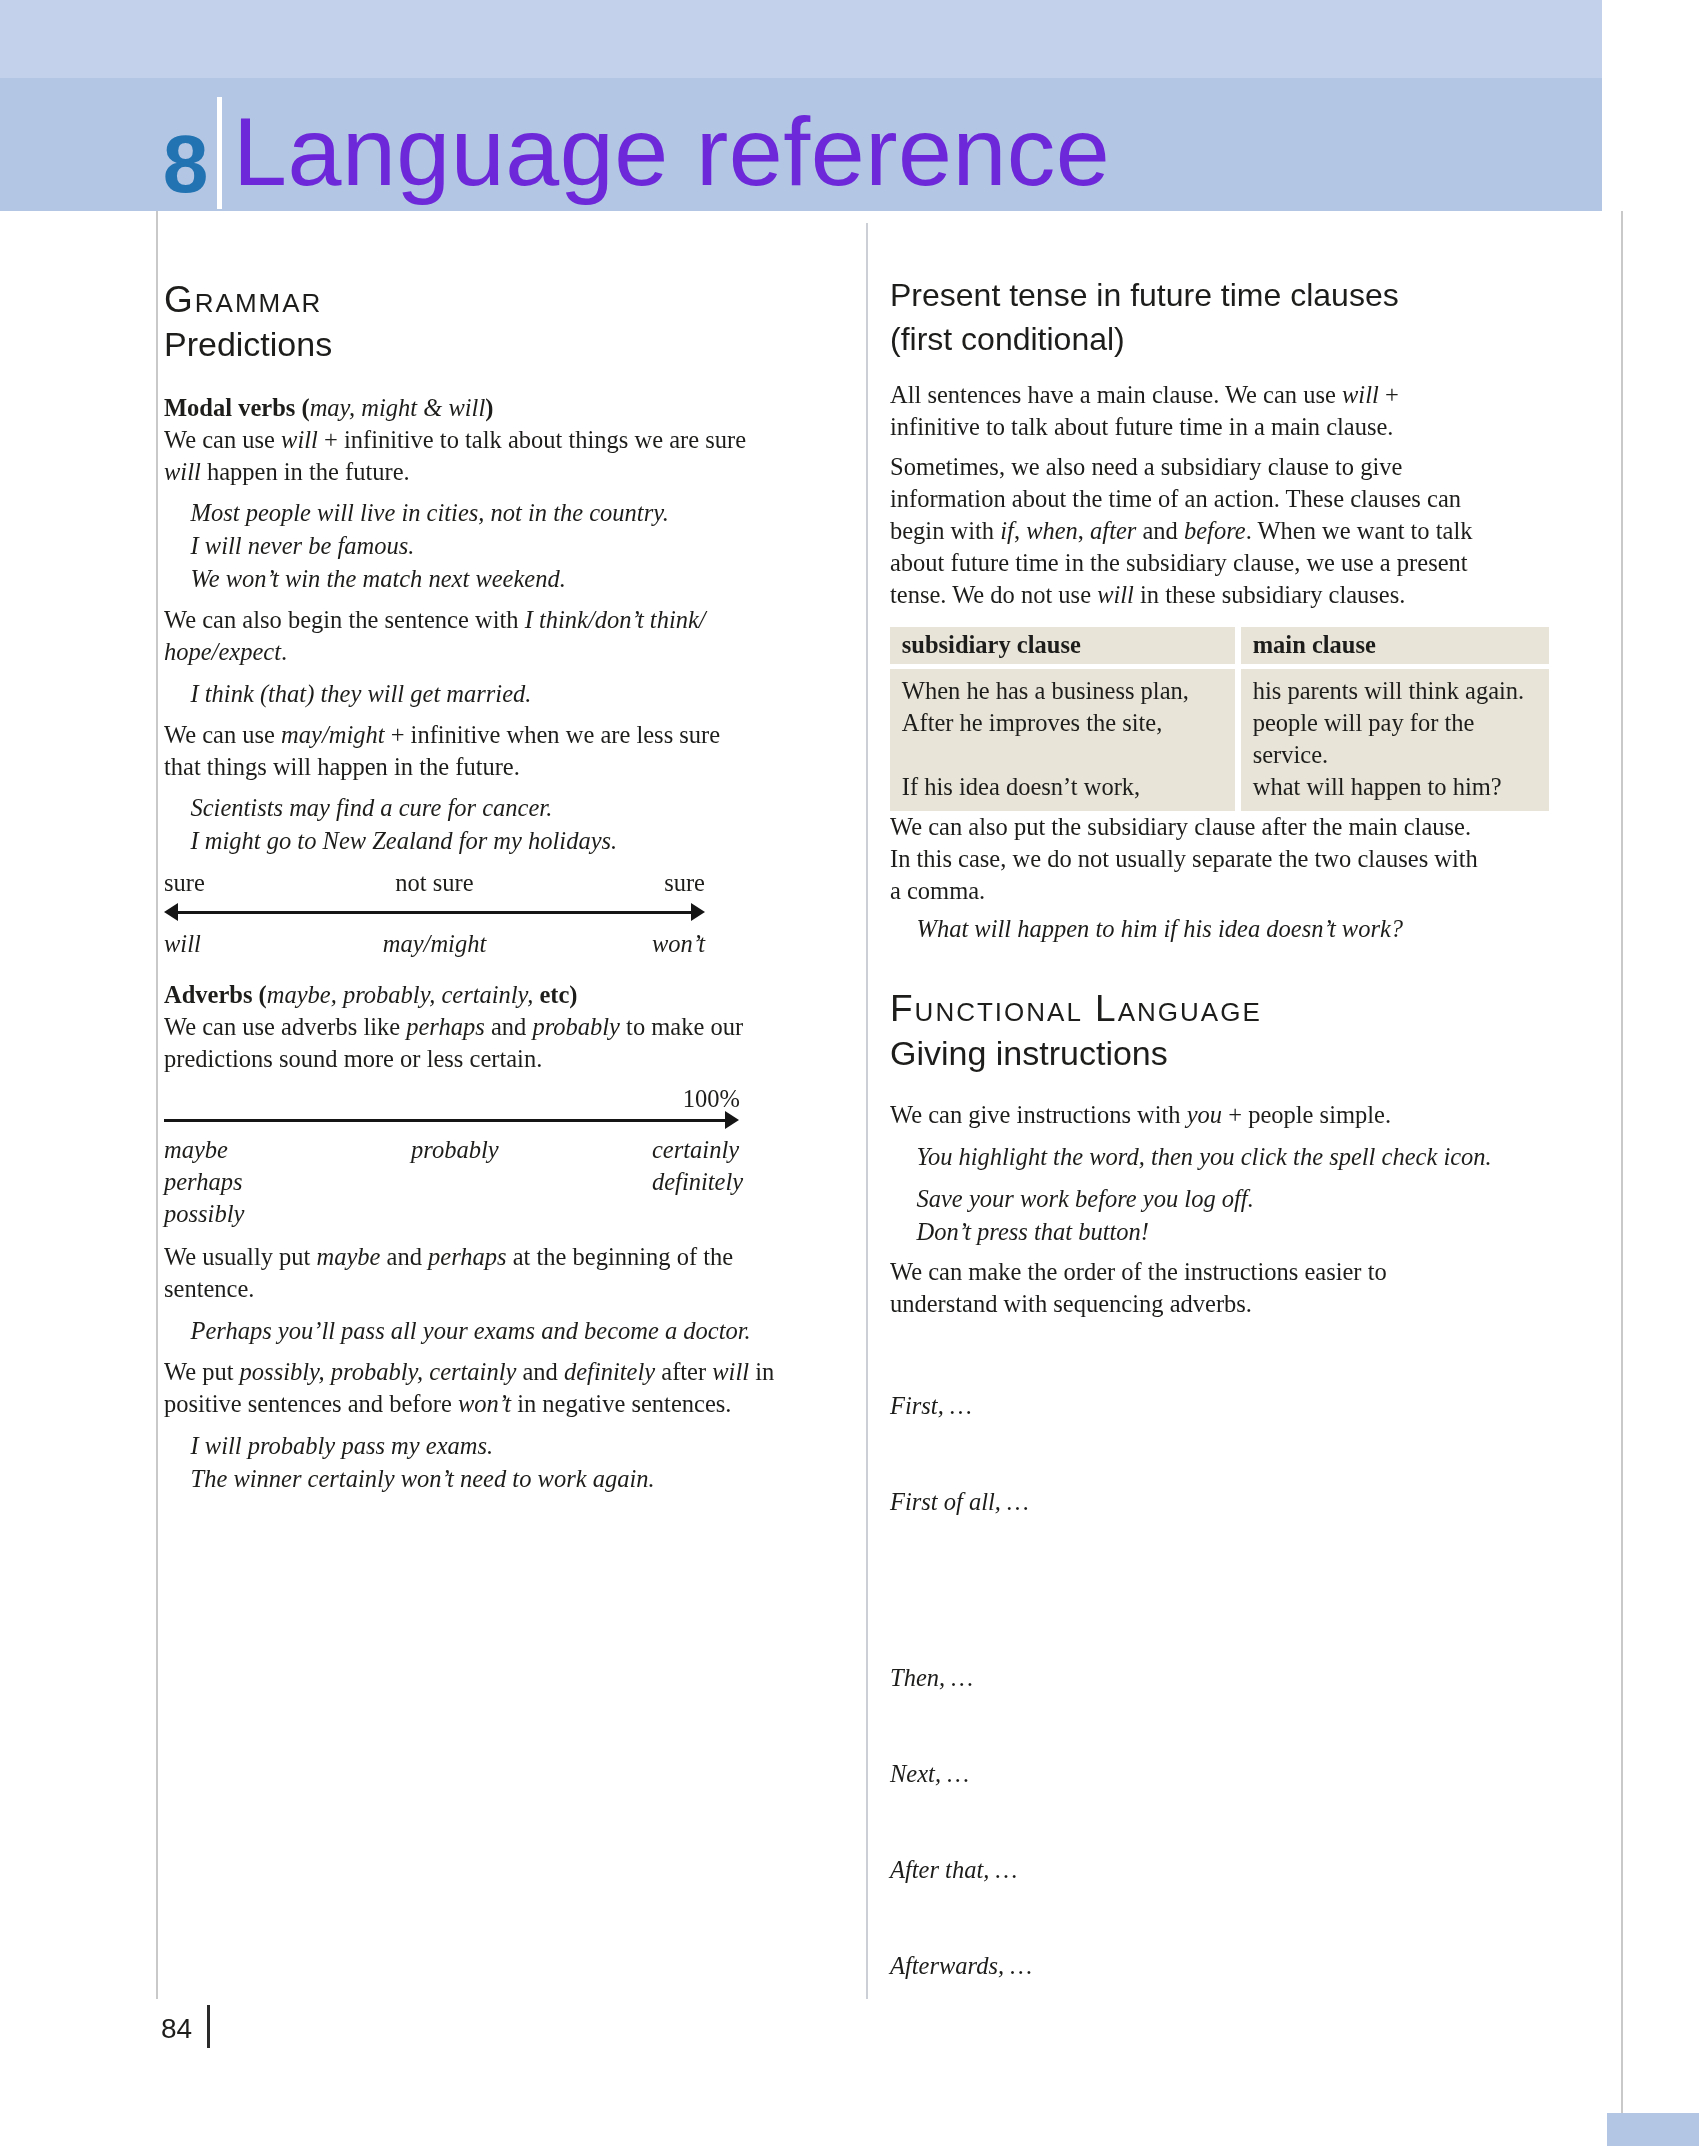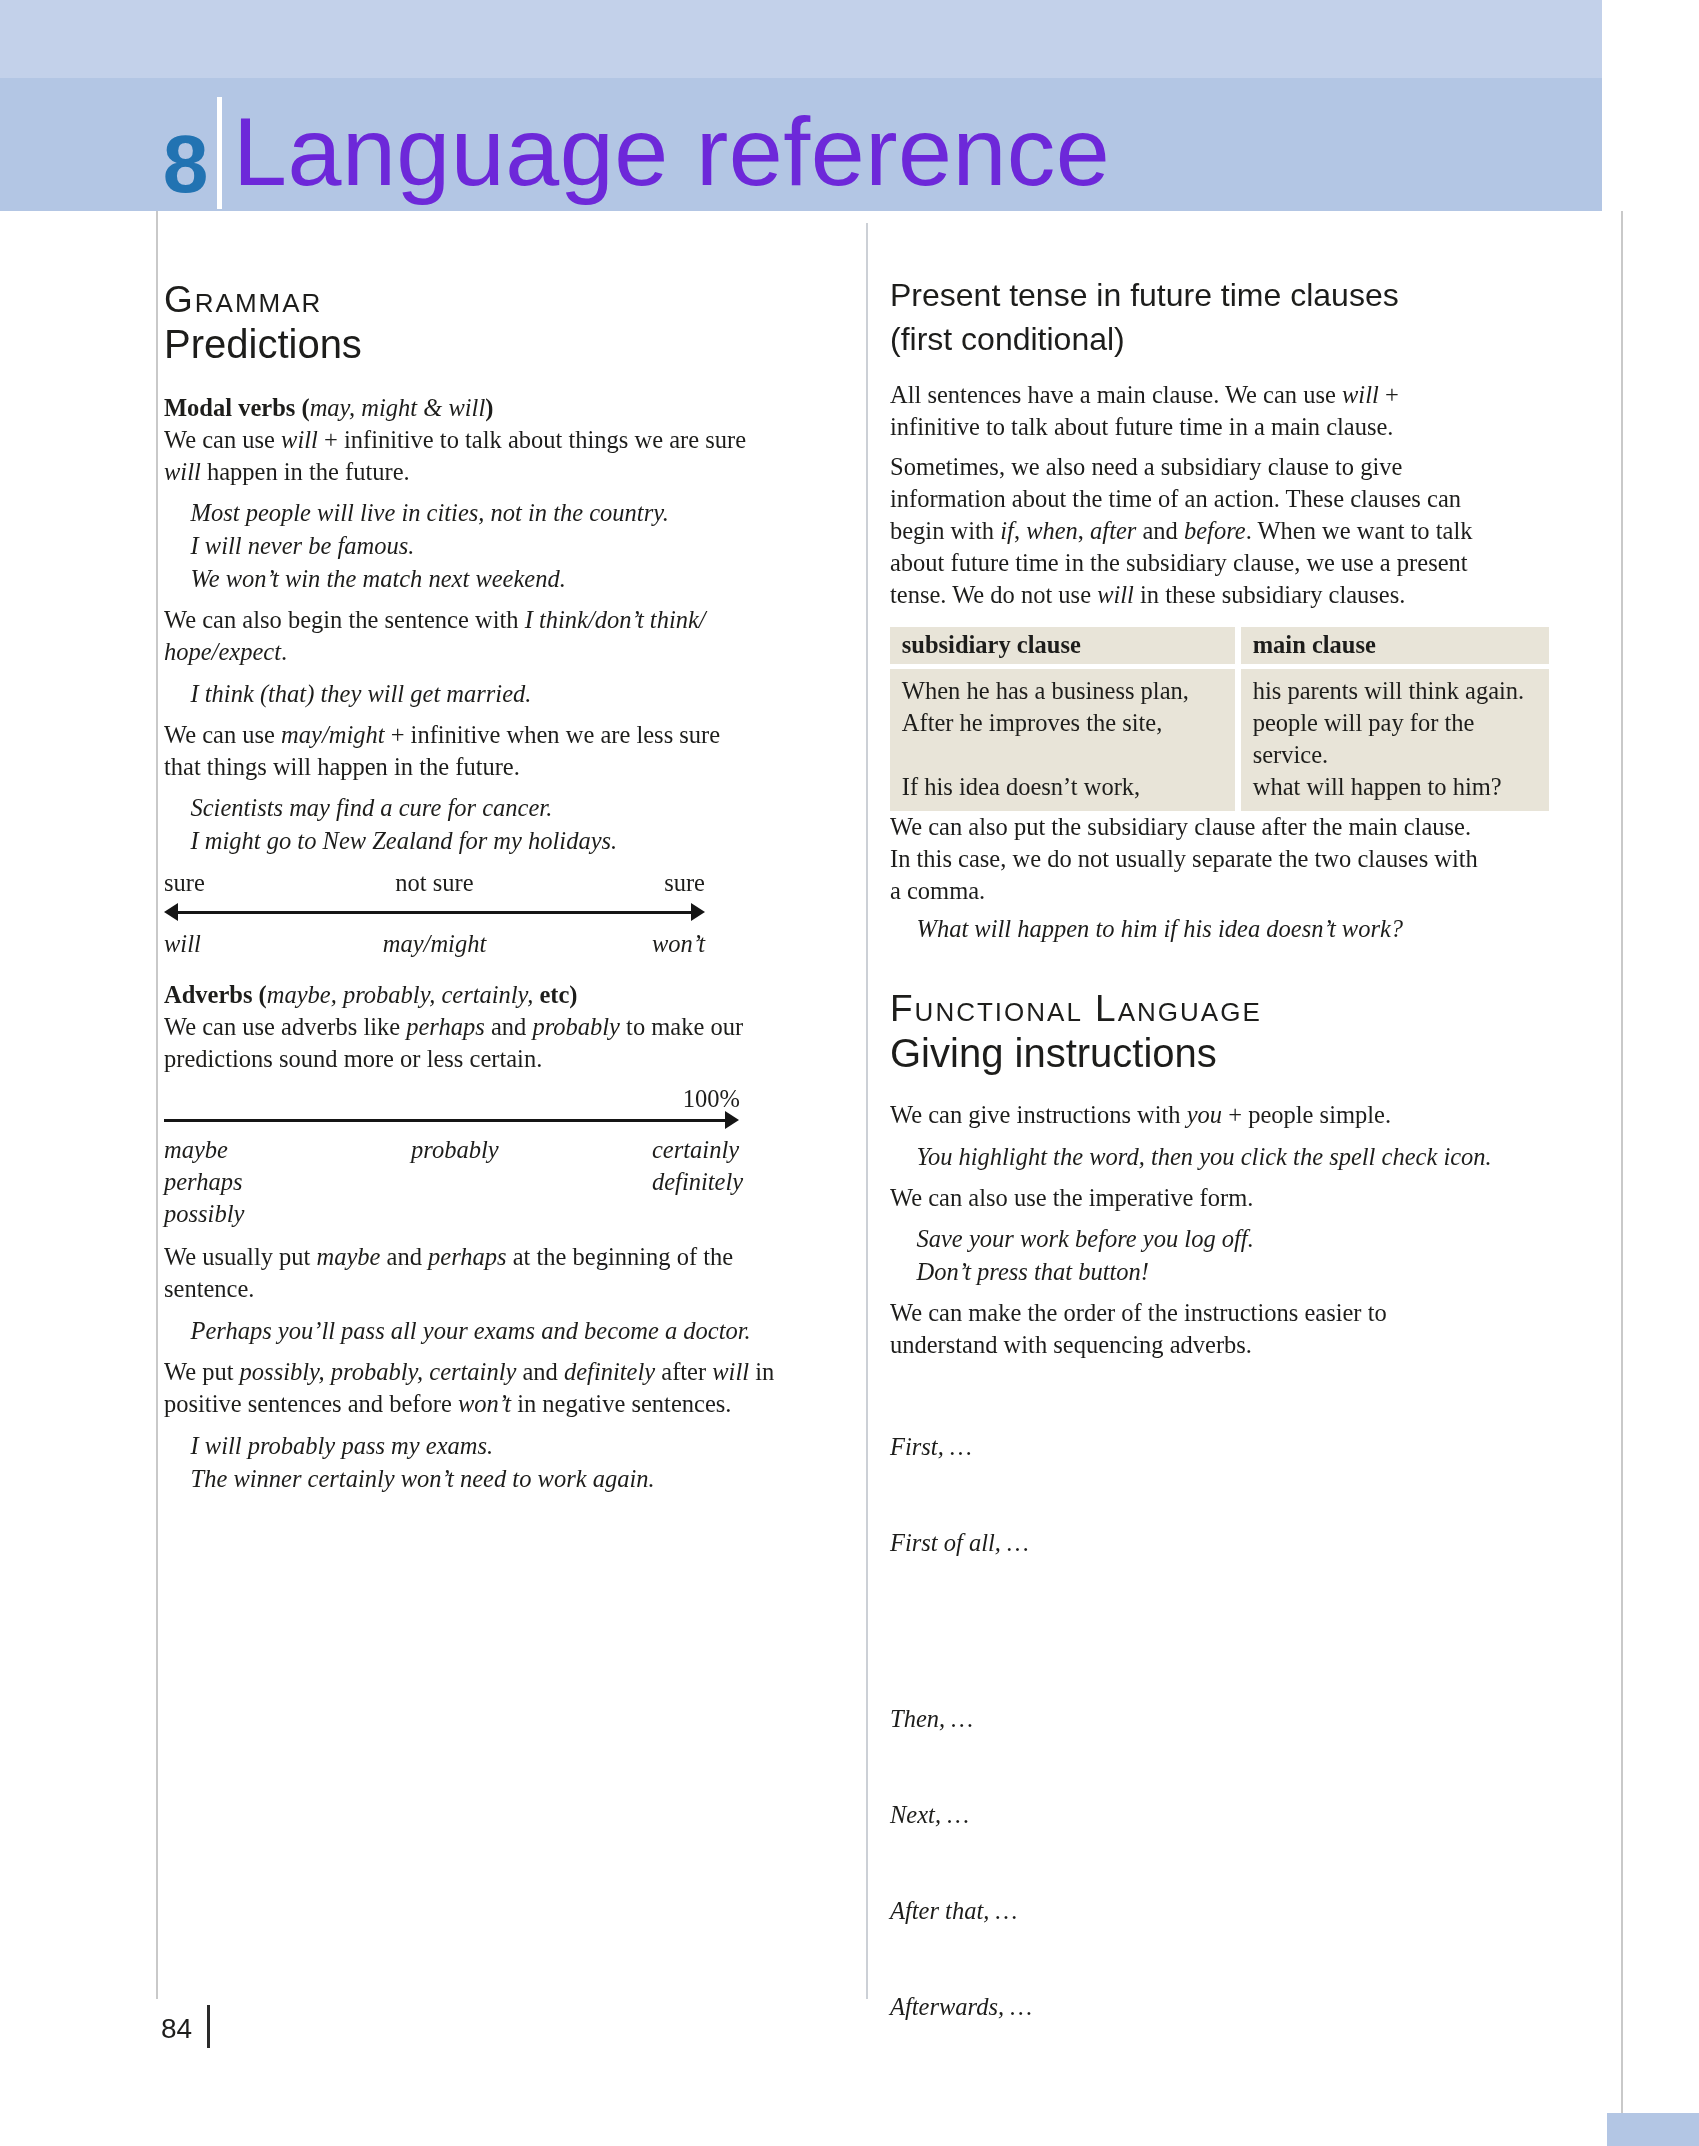--- a/index.html
+++ b/index.html
@@ -27,21 +27,21 @@
   .page-num{position:absolute;left:161px;top:2009px;font-family:"Liberation Sans",sans-serif;
     font-size:28px;line-height:39px;}
   .footer-bar{position:absolute;left:207px;top:2005px;width:2.9px;height:43px;background:#2a2a2a;}
   
   .col{position:absolute;top:271px;width:686px;}
   #col-left{left:164px;}
   #col-right{left:890px;}
   
   .sc-head{font-family:"Liberation Sans",sans-serif;font-variant:small-caps;font-weight:400;
     font-size:37px;line-height:41px;letter-spacing:2px;margin:8px 0 2px;}
-  .sub{font-family:"Liberation Sans",sans-serif;font-weight:400;font-size:40px;line-height:44px;
+  .sub{font-family:"Liberation Sans",sans-serif;font-weight:400;font-size:34px;line-height:44px;
     margin:0 0 25.5px;white-space:pre;}
   .h2r{font-family:"Liberation Sans",sans-serif;font-weight:400;font-size:32px;line-height:44px;
     margin:2px 0 17.6px;white-space:pre;}
   .p{margin:0 0 8.8px;white-space:pre;}
   .phead{margin:0;white-space:pre;}
   .exgroup{margin:0 0 8.8px 26.5px;}
   .ex{line-height:33px;white-space:pre;font-style:italic;}
   .i{font-style:italic;}
   .b{font-weight:bold;}
   .bi{font-weight:normal;font-style:italic;}
@@ -208,21 +208,20 @@
   </div>
 
   <div class="sc-head sc-head2">Functional Language</div>
   <div class="sub sub2">Giving instructions</div>
 
   <div class="p"><span>We can give instructions with </span><span class="i">you</span><span> + people simple.</span></div>
   <div class="exgroup">
     <div class="ex"><span class="bi">You highlight</span><span class="i"> the word, then </span><span class="bi">you click</span><span class="i"> the spell check icon.</span></div>
   </div>
 
-  <div class="p">We can also use the imperative form.</div>
   <div class="exgroup">
     <div class="ex"><span class="bi">Save</span><span class="i"> your work before you log off.</span></div>
     <div class="ex"><span class="bi">Don’t press</span><span class="i"> that button!</span></div>
   </div>
 
   <div class="p7">We can make the order of the instructions easier to
 understand with sequencing adverbs.</div>
 
   <div class="seq seq-first">
     <div>First, …</div>

